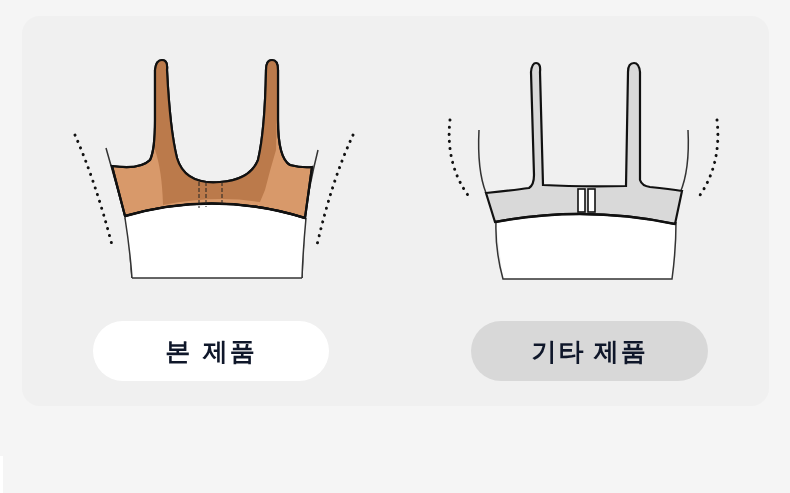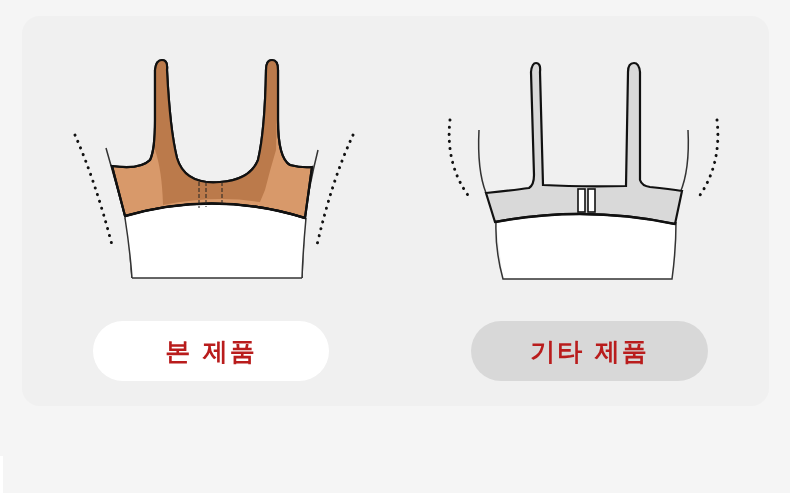--- a/index.html
+++ b/index.html
@@ -10,24 +10,24 @@
   .panel {
     position:absolute; left:22px; top:16px; width:747px; height:390px;
     background:#f0f0f0; border-radius:18px;
   }
   .illus { position:absolute; }
   .illus-a { left:60px; top:50px; width:310px; height:240px; }
   .illus-b { left:430px; top:50px; width:310px; height:240px; }
   .pill {
     position:absolute; top:321px; height:60px; border-radius:30px;
     display:flex; align-items:center; justify-content:center;
-    font-size:25px; font-weight:bold; color:#b91c1c; letter-spacing:2px;
+    font-size:25px; font-weight:bold; color:#0f172a; letter-spacing:2px;
   }
   .pill-a { left:93px; width:236px; background:#ffffff; }
-  .pill-b { left:471px; width:237px; background:#d8d8d8; }
+  .pill-b { left:471px; width:237px; background:#d8d8d8;font-family:Liberation Serif, serif; }
   .edge-mark { position:absolute; left:0; top:456px; width:3px; height:37px; background:#ffffff; }
 </style>
 </head>
 <body>
 
 <div class="panel"></div>
 
 <svg class="illus illus-a" viewBox="0 0 310 240" xmlns="http://www.w3.org/2000/svg">
 
   <path d="M15 85 Q35 130 52 195" fill="none" stroke="#111" stroke-width="3" stroke-dasharray="0.1 7" stroke-linecap="round"></path>

